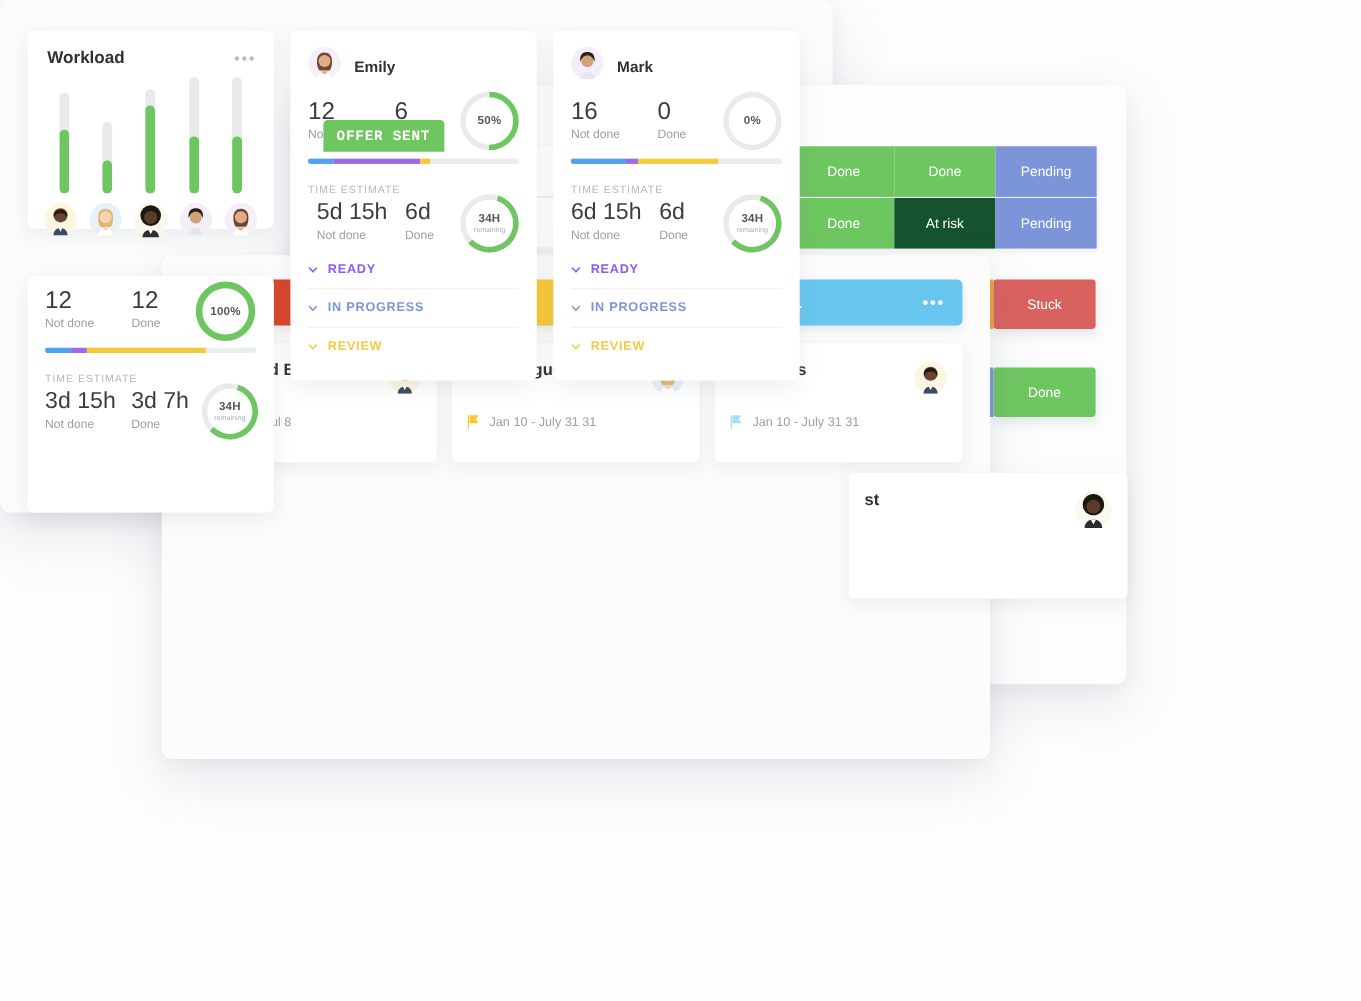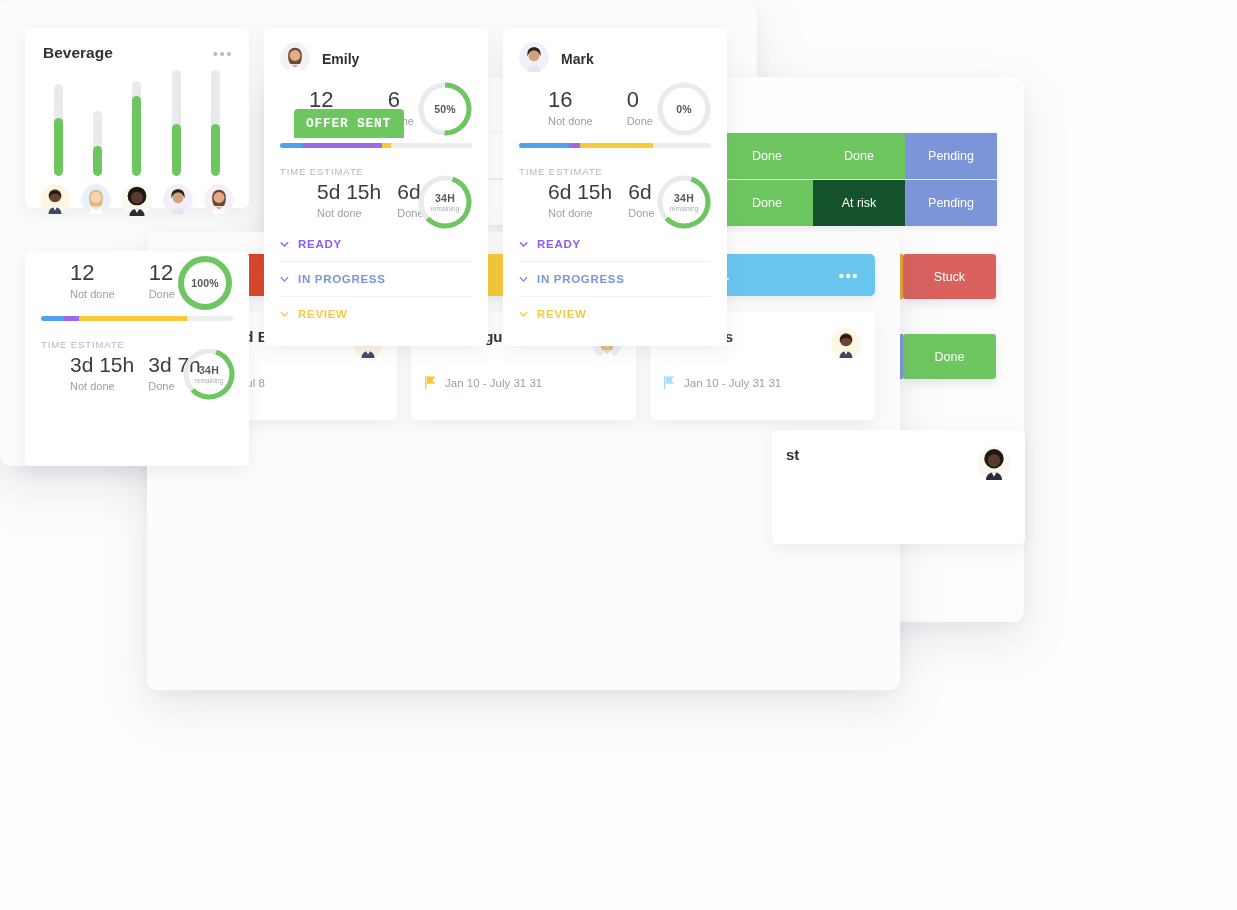--- a/index.html
+++ b/index.html
@@ -283,21 +283,20 @@
     font-size: 14px;
     font-weight: bold;
     color: #2f3133;
     margin-left: 12px;
   }
   .pc-stats {
     display: flex;
     align-items: flex-start;
     padding: 10px 16px 0 16px;
     position: relative;
-    margin-left: 29px;
   }
   .stat { margin-right: 34px; }
   .stat-num {
     font-size: 22px;
     color: #3a3d40;
     line-height: 1.05;
     font-weight: normal;
   }
   .stat-lbl {
     font-size: 11px;
@@ -554,21 +553,21 @@
           </svg>
         </span>
       </div>
     </div>
   </div>
 
   <div id="panel-front">
 
     <div class="wcard" id="card-workload">
       <div class="wl-head">
-        <span class="wl-title">Beverage</span>
+        <span class="wl-title">Workload</span>
         <span class="wl-dots">•••</span>
       </div>
       <div class="wl-chart">
         <div class="wl-bar-wrap">
           <div class="wl-track" style="height:92px;">
             <div class="wl-fill" style="height:58px;"></div>
           </div>
         </div>
         <div class="wl-bar-wrap">
           <div class="wl-track" style="height:65px;">

